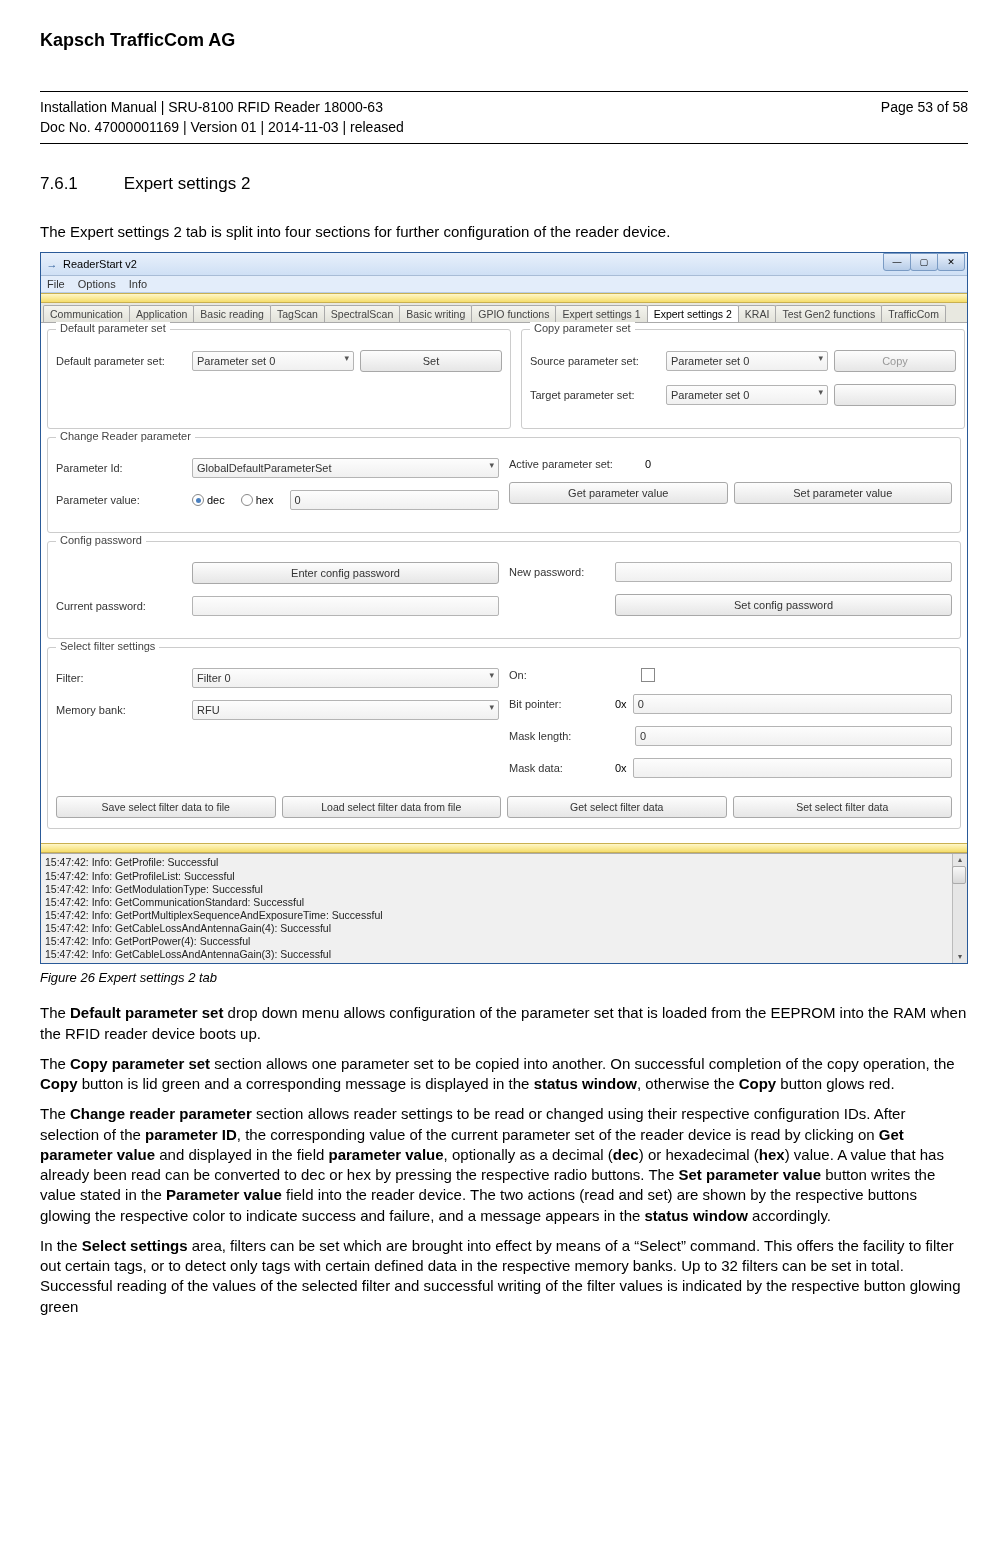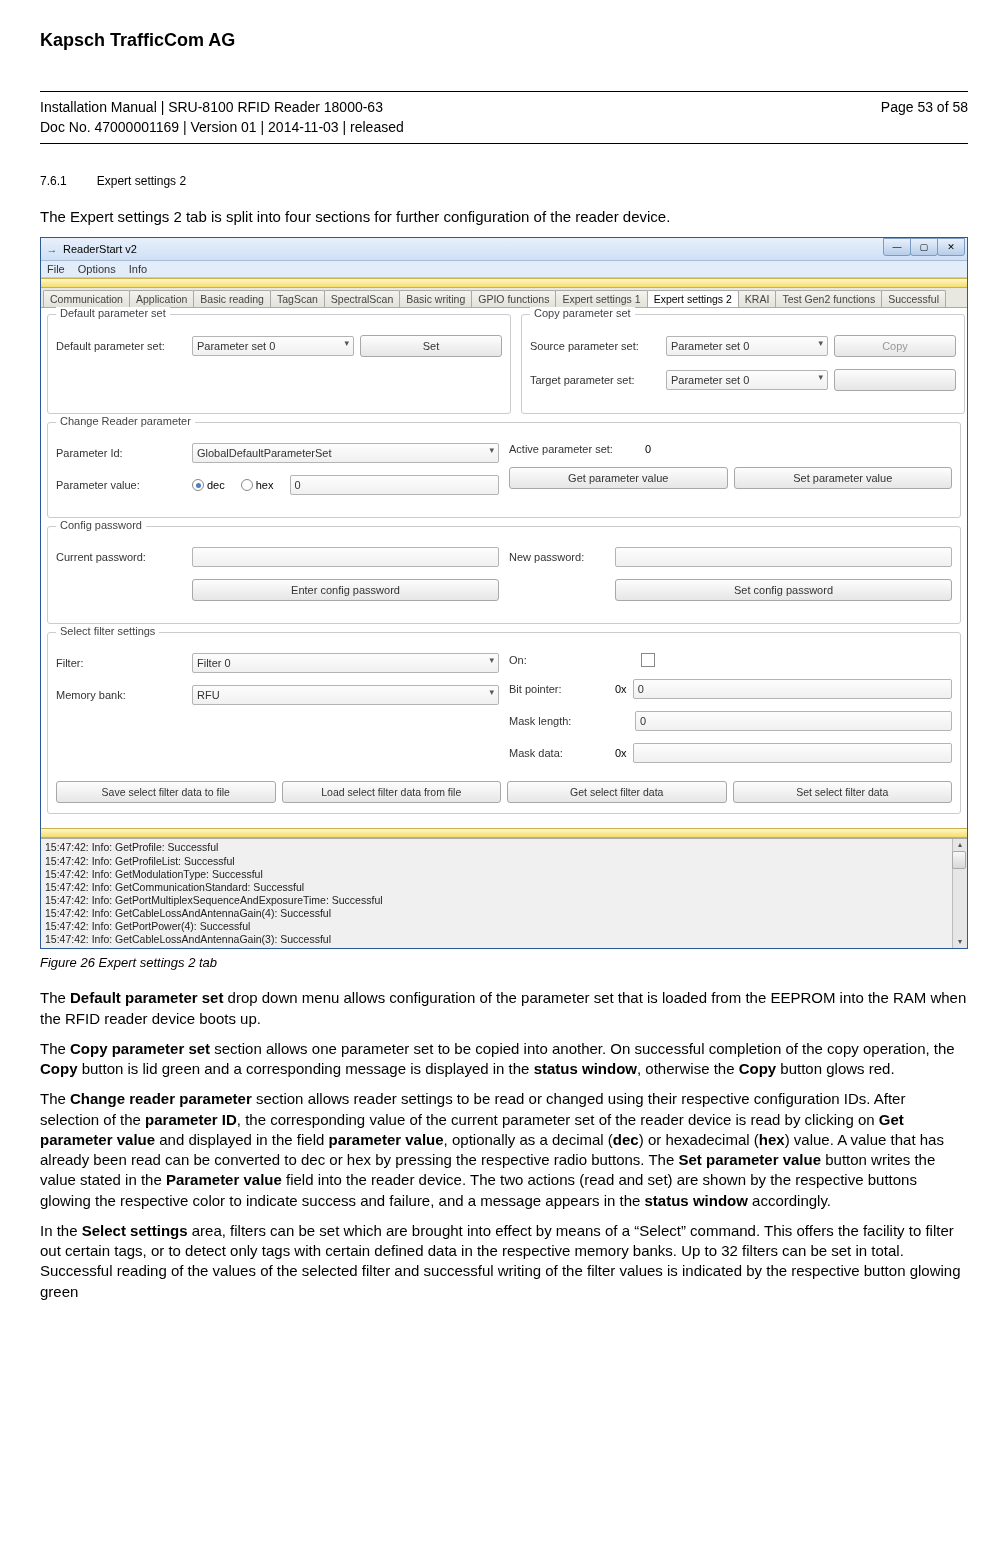--- a/index.html
+++ b/index.html
@@ -22,24 +22,24 @@
     border-bottom: 1px solid #000;
     padding: 6px 0;
     display: flex;
     justify-content: space-between;
     font-size: 14px;
     margin-bottom: 30px;
   }
   .doc-header-left { line-height: 1.4; }
   .doc-header-right { line-height: 1.4; }
   .section-heading {
-    font-size: 12px;
-    margin: 20px 0 19px 0;
-    display: flex;
-    gap: 30px;
+    font-size: 17px;
+    margin: 20px 0 28px 0;
+    display: flex;
+    gap: 46px;
   }
   .body-text {
     font-size: 15px;
     line-height: 1.35;
     margin: 10px 0;
   }
   .app-window {
     border: 1px solid #2a5a98;
     background: #cfe0f5;
     position: relative;
@@ -269,21 +269,21 @@
     <div class="tab">Application</div>
     <div class="tab">Basic reading</div>
     <div class="tab">TagScan</div>
     <div class="tab">SpectralScan</div>
     <div class="tab">Basic writing</div>
     <div class="tab">GPIO functions</div>
     <div class="tab">Expert settings 1</div>
     <div class="tab active">Expert settings 2</div>
     <div class="tab">KRAI</div>
     <div class="tab">Test Gen2 functions</div>
-    <div class="tab">Successful</div>
+    <div class="tab">TrafficCom</div>
   </div>
 
   <div class="tab-content">
 
     <div class="two-col">
 
       <div class="group col">
         <div class="group-title">Default parameter set</div>
         <div class="row">
           <span class="lbl">Default parameter set:</span>
@@ -339,26 +339,26 @@
           </div>
         </div>
       </div>
     </div>
 
     <div class="group">
       <div class="group-title">Config password</div>
       <div class="two-col">
         <div class="col">
           <div class="row">
+            <span class="lbl"></span>
+            <div class="btn">Enter config password</div>
+          </div>
+          <div class="row">
             <span class="lbl">Current password:</span>
             <div class="textfield" style="flex:1"></div>
-          </div>
-          <div class="row">
-            <span class="lbl"></span>
-            <div class="btn">Enter config password</div>
           </div>
         </div>
         <div class="col">
           <div class="row">
             <span class="lbl lbl-small">New password:</span>
             <div class="textfield" style="flex:1"></div>
           </div>
           <div class="row">
             <span class="lbl lbl-small"></span>
             <div class="btn">Set config password</div>

